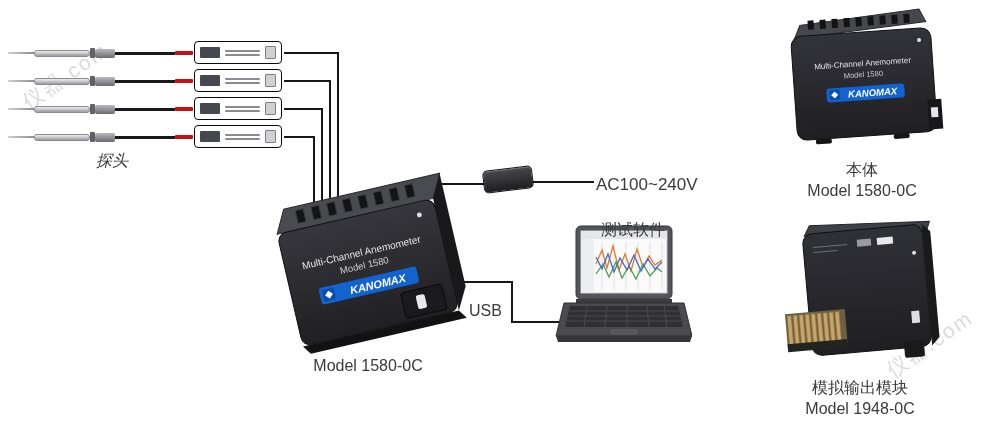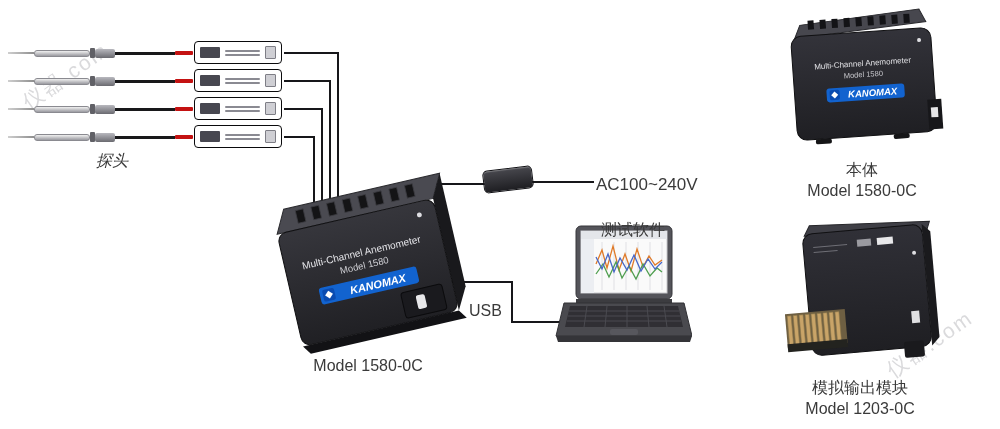--- a/index.html
+++ b/index.html
@@ -261,15 +261,15 @@
   </svg>
 
   <div class="label center" style="left:84px; top:152px; width:56px;font-style:italic;">探头</div>
   <div class="label center" style="left:298px; top:357px; width:140px;">Model 1580-0C</div>
   <div class="label" style="left:469px; top:254px;margin-top:48px;">USB</div>
   <div class="label" style="left:596px; top:175px; font-size:17px;">AC100~240V</div>
   <div class="label" style="left:601px; top:221px;">测试软件</div>
   <div class="label center" style="left:812px; top:161px; width:100px;">本体</div>
   <div class="label center" style="left:792px; top:182px; width:140px;">Model 1580-0C</div>
   <div class="label center" style="left:788px; top:379px; width:144px;text-align:center;">模拟输出模块</div>
-  <div class="label center" style="left:788px; top:400px; width:144px;">Model 1203-0C</div>
+  <div class="label center" style="left:788px; top:400px; width:144px;">Model 1948-0C</div>
 
 </div>
 
 </body></html>

